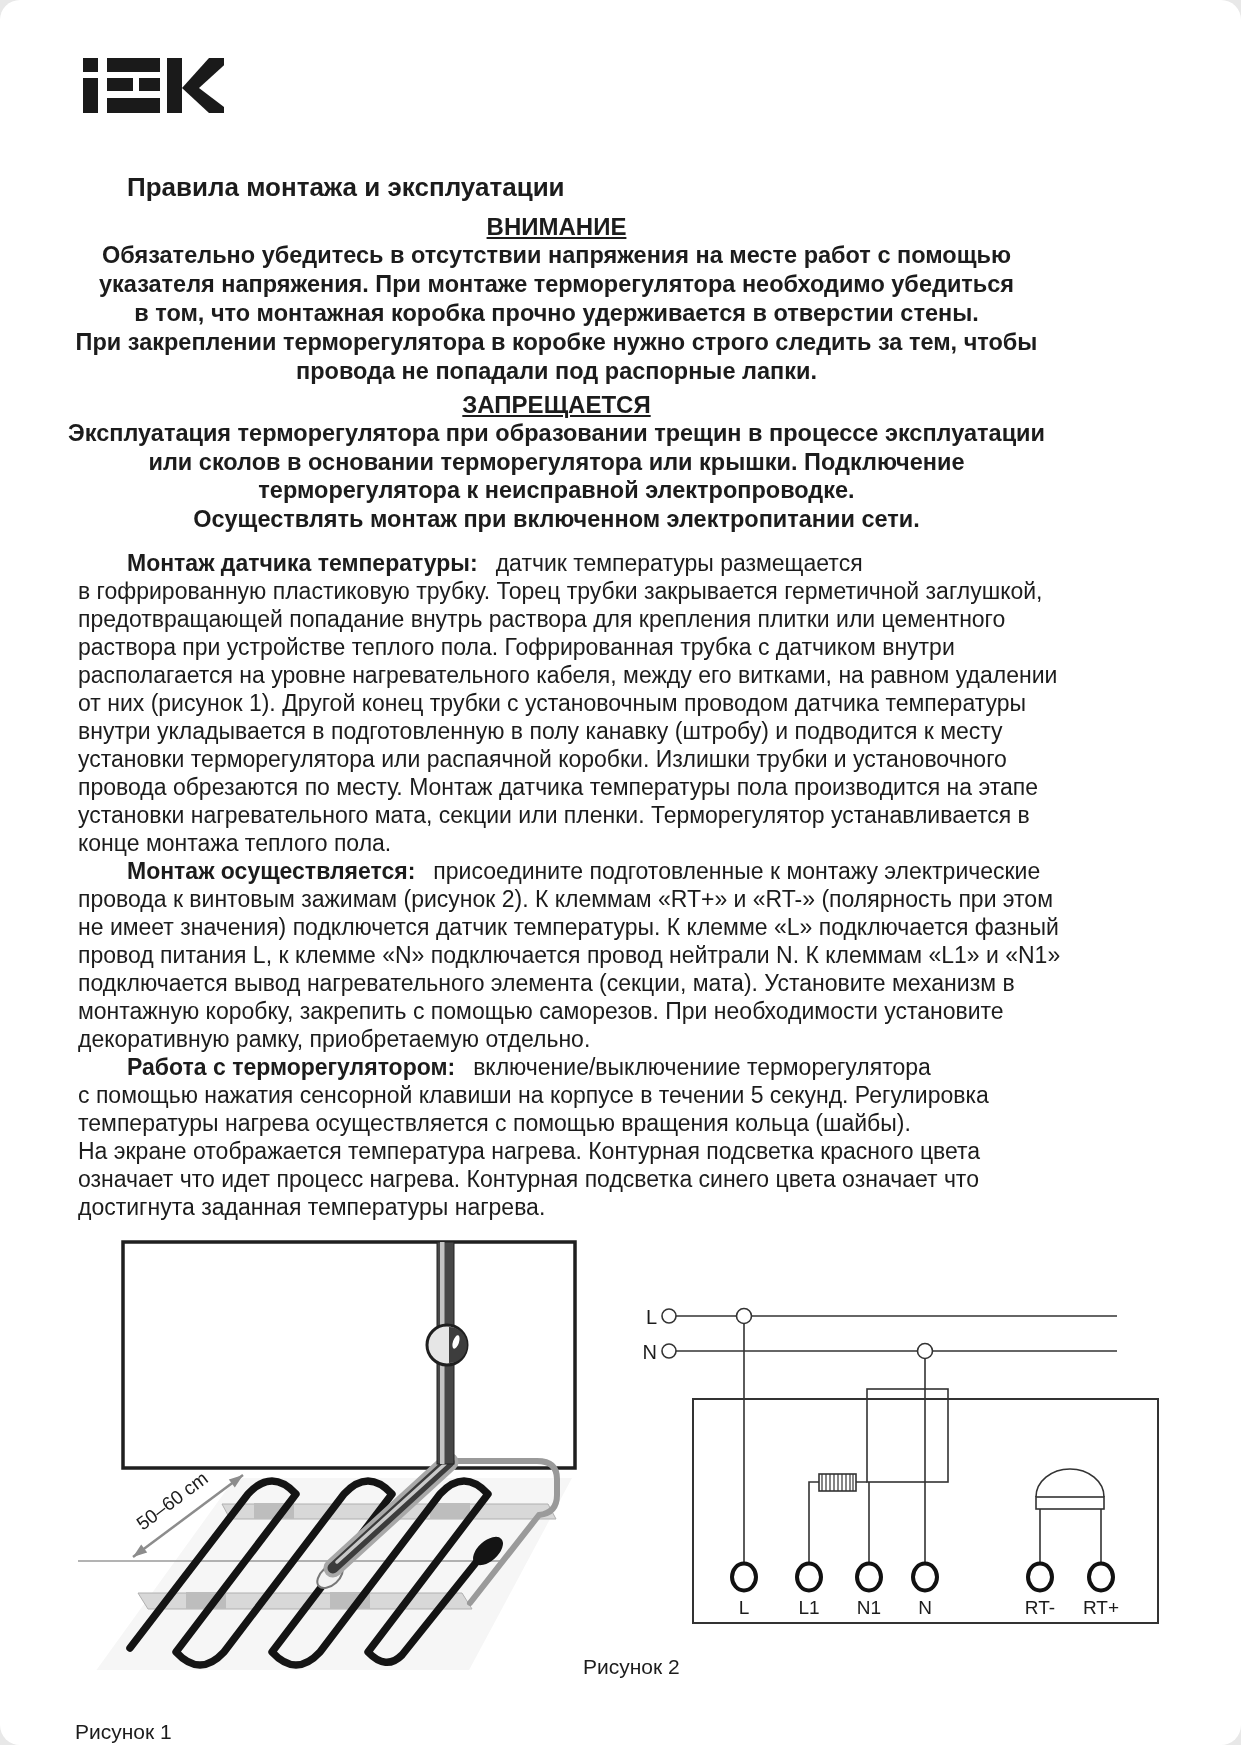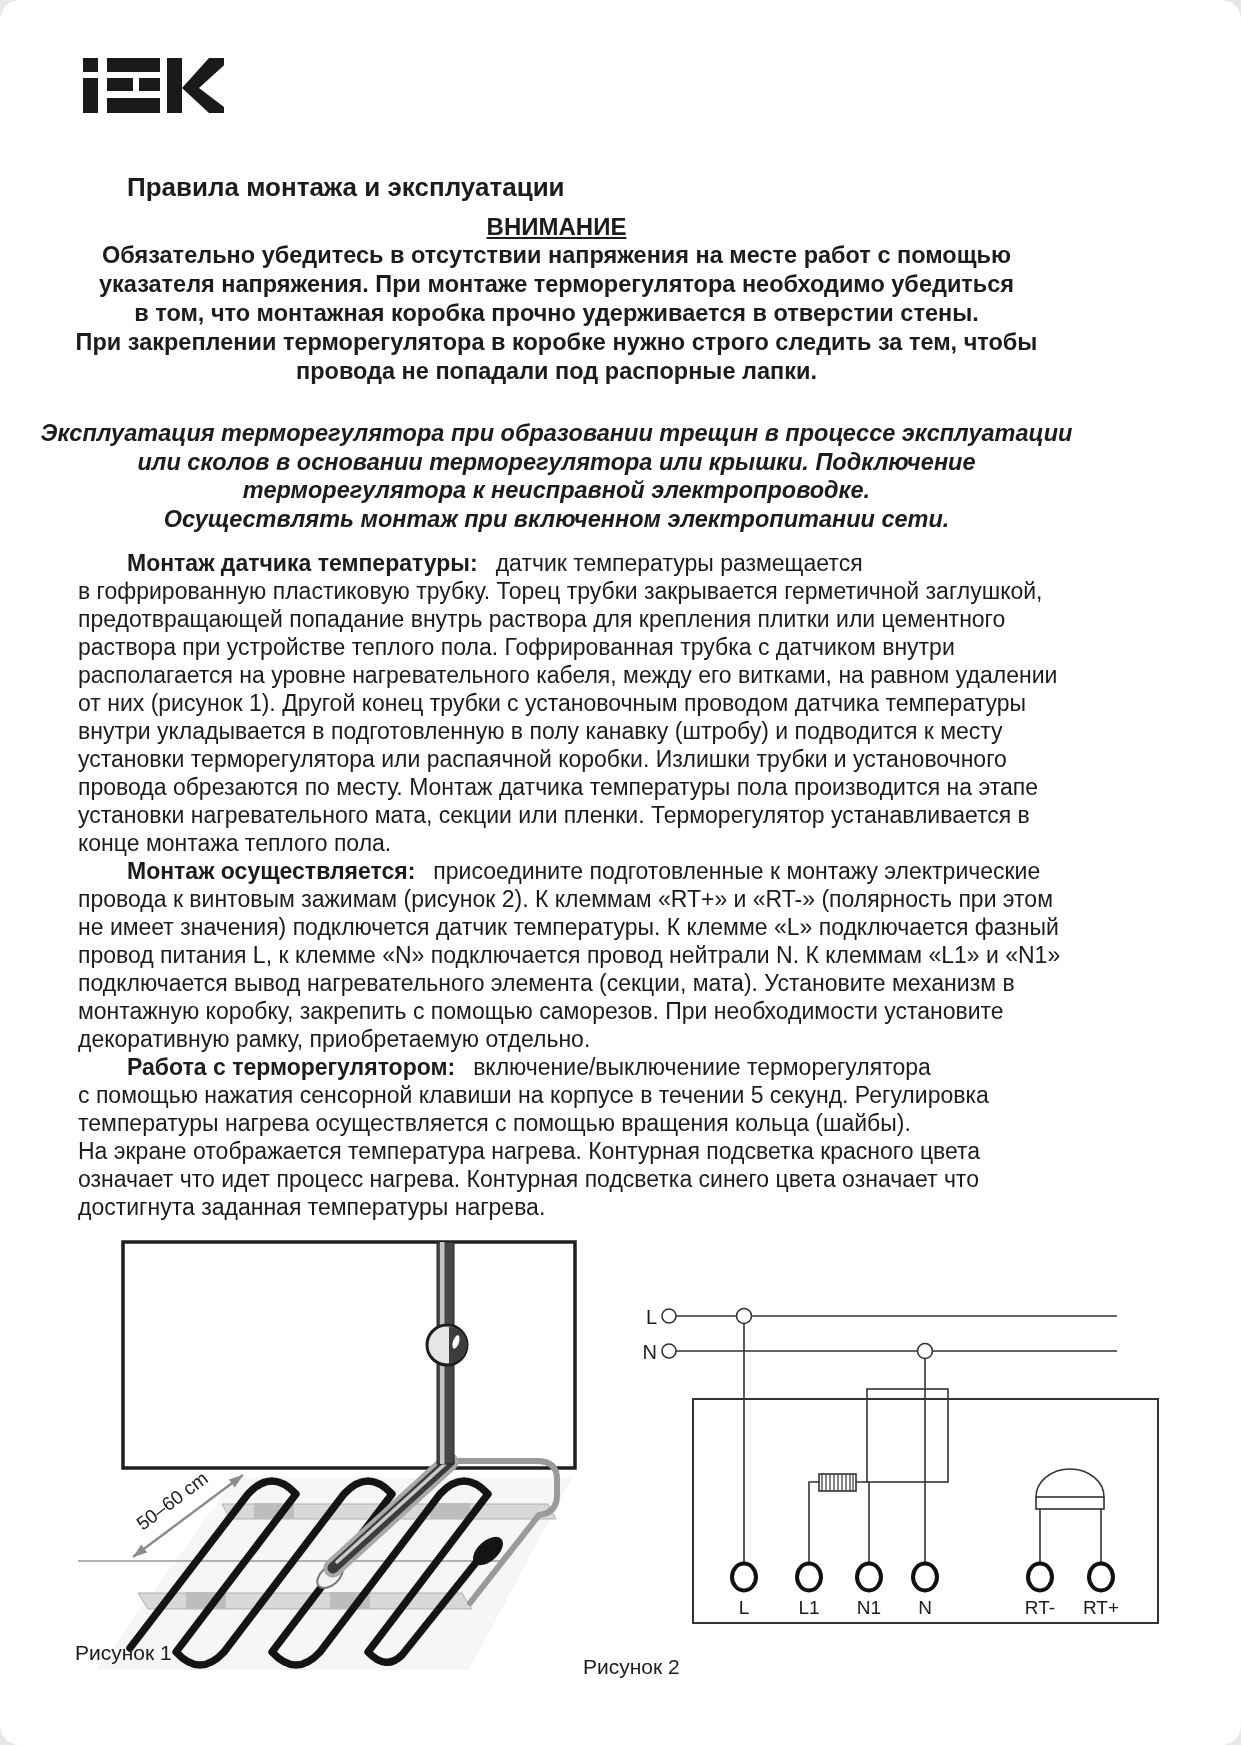--- a/index.html
+++ b/index.html
@@ -17,33 +17,33 @@
   .sec-heading{
     font-size:24px; font-weight:bold; text-decoration:underline;
     white-space:pre;
   }
   .attention-head{top:213px;}
   .prohibited-head{top:391px;}
   .bold-block{
     font-size:23.5px; font-weight:bold; line-height:29px; white-space:pre-line;
   }
   .attention-block{top:241px;}
-  .prohibited-block{top:419px; line-height:28.5px;font-style:italic;}
+  .prohibited-block{top:419px; line-height:28.5px;}
   .body-col{
     position:absolute; left:78px; top:549px; width:1163px;
     font-size:23px; line-height:28px;
   }
   .body-col p{margin:0; text-indent:49px;}
   .body-col p b{margin-right:18px;}
   .plines{white-space:pre;}
   .fig-svg{position:absolute;}
   .fig1-svg{left:60px; top:1230px;}
   .fig2-svg{left:560px; top:1240px;}
   .fig-caption{position:absolute; font-size:21px; white-space:pre;}
-  .fig1-caption{left:75px; top:1641px;text-align:center;}
+  .fig1-caption{left:75px; top:1720px;text-align:center;}
   .fig2-caption{left:583px; top:1655px;}
   svg text{font-family:"Liberation Sans", sans-serif; fill:#1c1c1c;}
 </style>
 </head>
 <body>
 
 <div class="page">
 
   <svg class="logo" width="141" height="57" viewBox="0 0 141 57" aria-label="IEK">
     <g fill="#1a1a1a">
@@ -61,20 +61,21 @@
 
   <div class="doc-title">Правила монтажа и эксплуатации</div>
 
   <div class="center-col sec-heading attention-head">ВНИМАНИЕ</div>
   <div class="center-col bold-block attention-block">Обязательно убедитесь в отсутствии напряжения на месте работ с помощью
 указателя напряжения. При монтаже терморегулятора необходимо убедиться
 в том, что монтажная коробка прочно удерживается в отверстии стены.
 При закреплении терморегулятора в коробке нужно строго следить за тем, чтобы
 провода не попадали под распорные лапки.</div>
 
+  <div class="center-col sec-heading prohibited-head">ЗАПРЕЩАЕТСЯ</div>
   <div class="center-col bold-block prohibited-block">Эксплуатация терморегулятора при образовании трещин в процессе эксплуатации
 или сколов в основании терморегулятора или крышки. Подключение
 терморегулятора к неисправной электропроводке.
 Осуществлять монтаж при включенном электропитании сети.</div>
 
   <div class="body-col">
     <p><b>Монтаж датчика температуры:</b><span class="plines">датчик температуры размещается
 в гофрированную пластиковую трубку. Торец трубки закрывается герметичной заглушкой,
 предотвращающей попадание внутрь раствора для крепления плитки или цементного
 раствора при устройстве теплого пола. Гофрированная трубка с датчиком внутри

